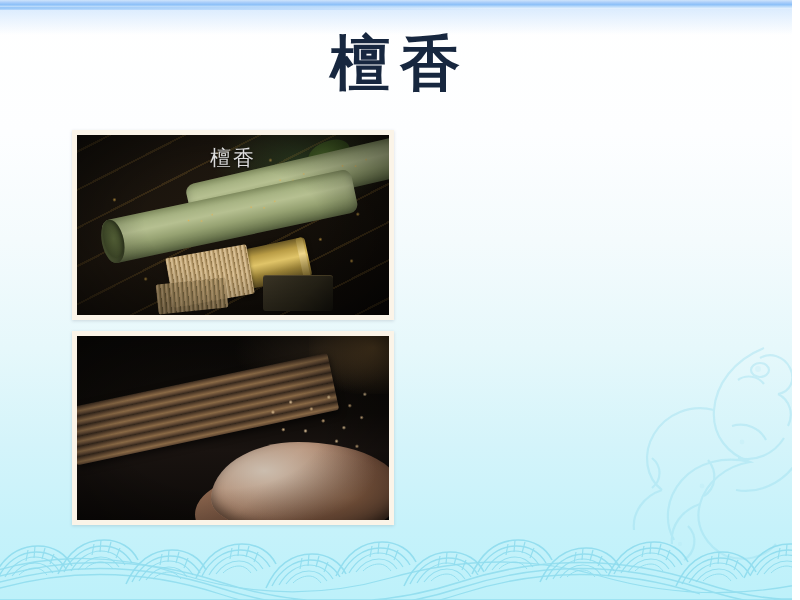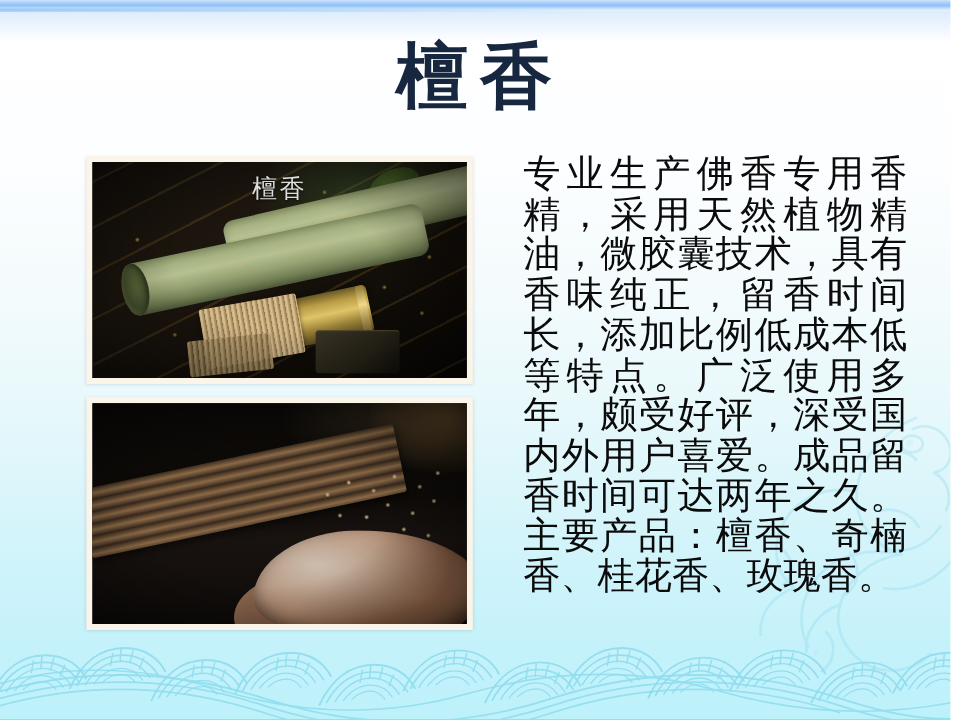--- a/index.html
+++ b/index.html
@@ -461,15 +461,14 @@
       <div class="p2-bg"></div>
       <div class="p2-glow"></div>
       <div class="p2-stone2"></div>
       <div class="p2-bundle"></div>
       <div class="p2-tips"></div>
       <div class="p2-stone"></div>
       <div class="p2-vignette"></div>
     </div>
   </div>
 
-  <div class="body-text">专业生产佛香专用香精，采用天然植物精油，微胶囊技术，具有香味纯正，留香时间长，添加比例低成本低等特点。广泛使用多年，颇受好评，深受国内外用户喜爱。成品留香时间可达两年之久。主要产品：檀香、奇楠香、桂花香、玫瑰香。</div>
 
 </div>
 
 </body></html>

